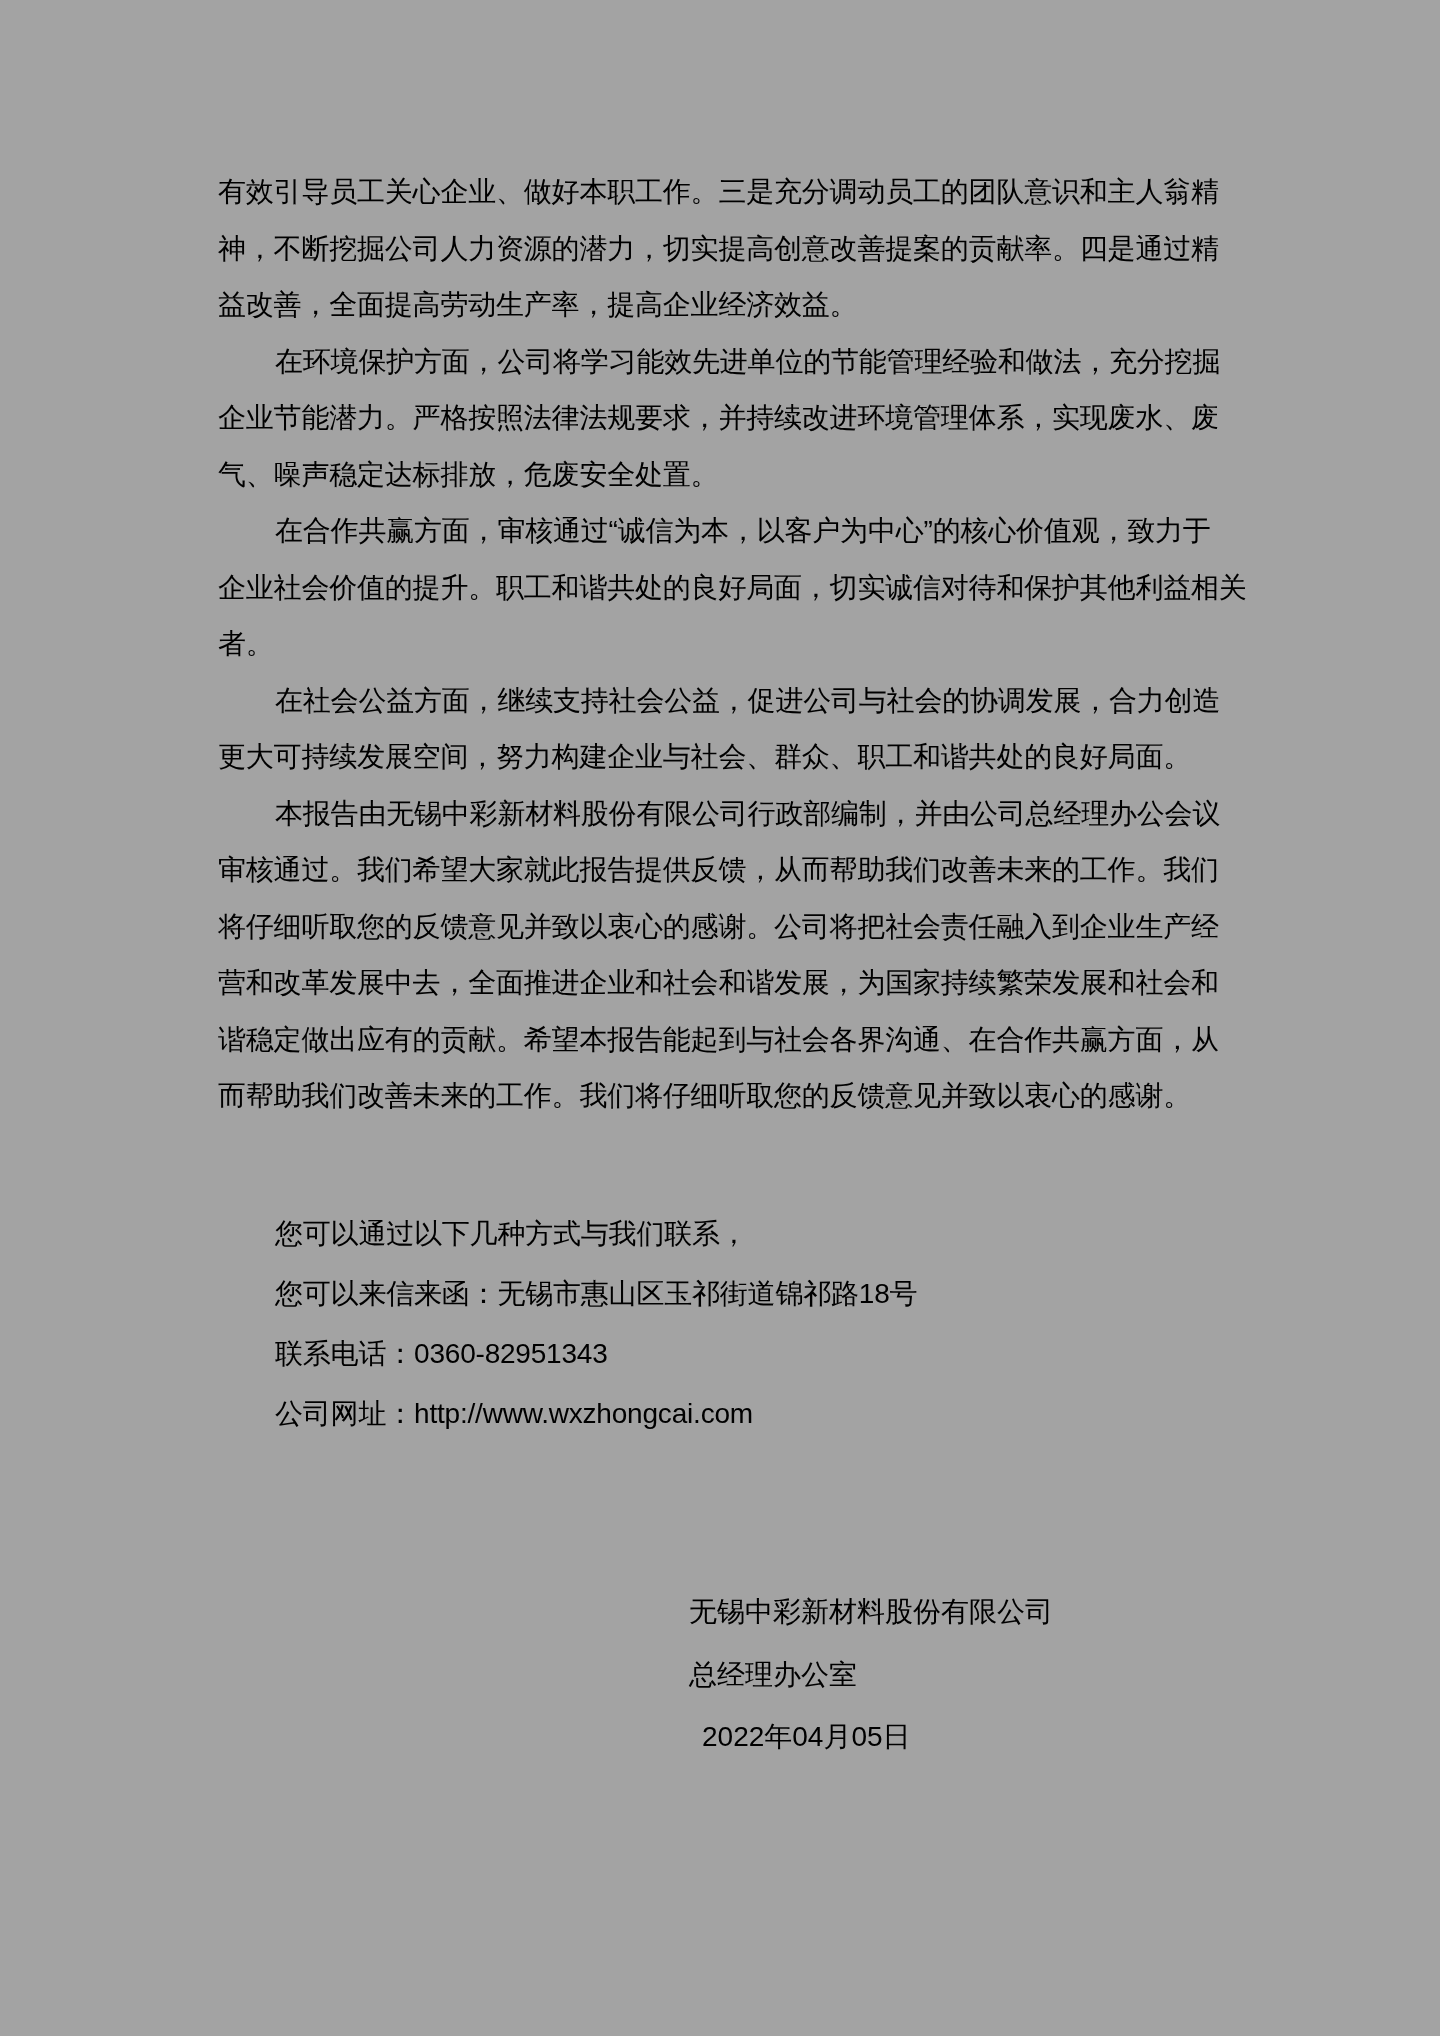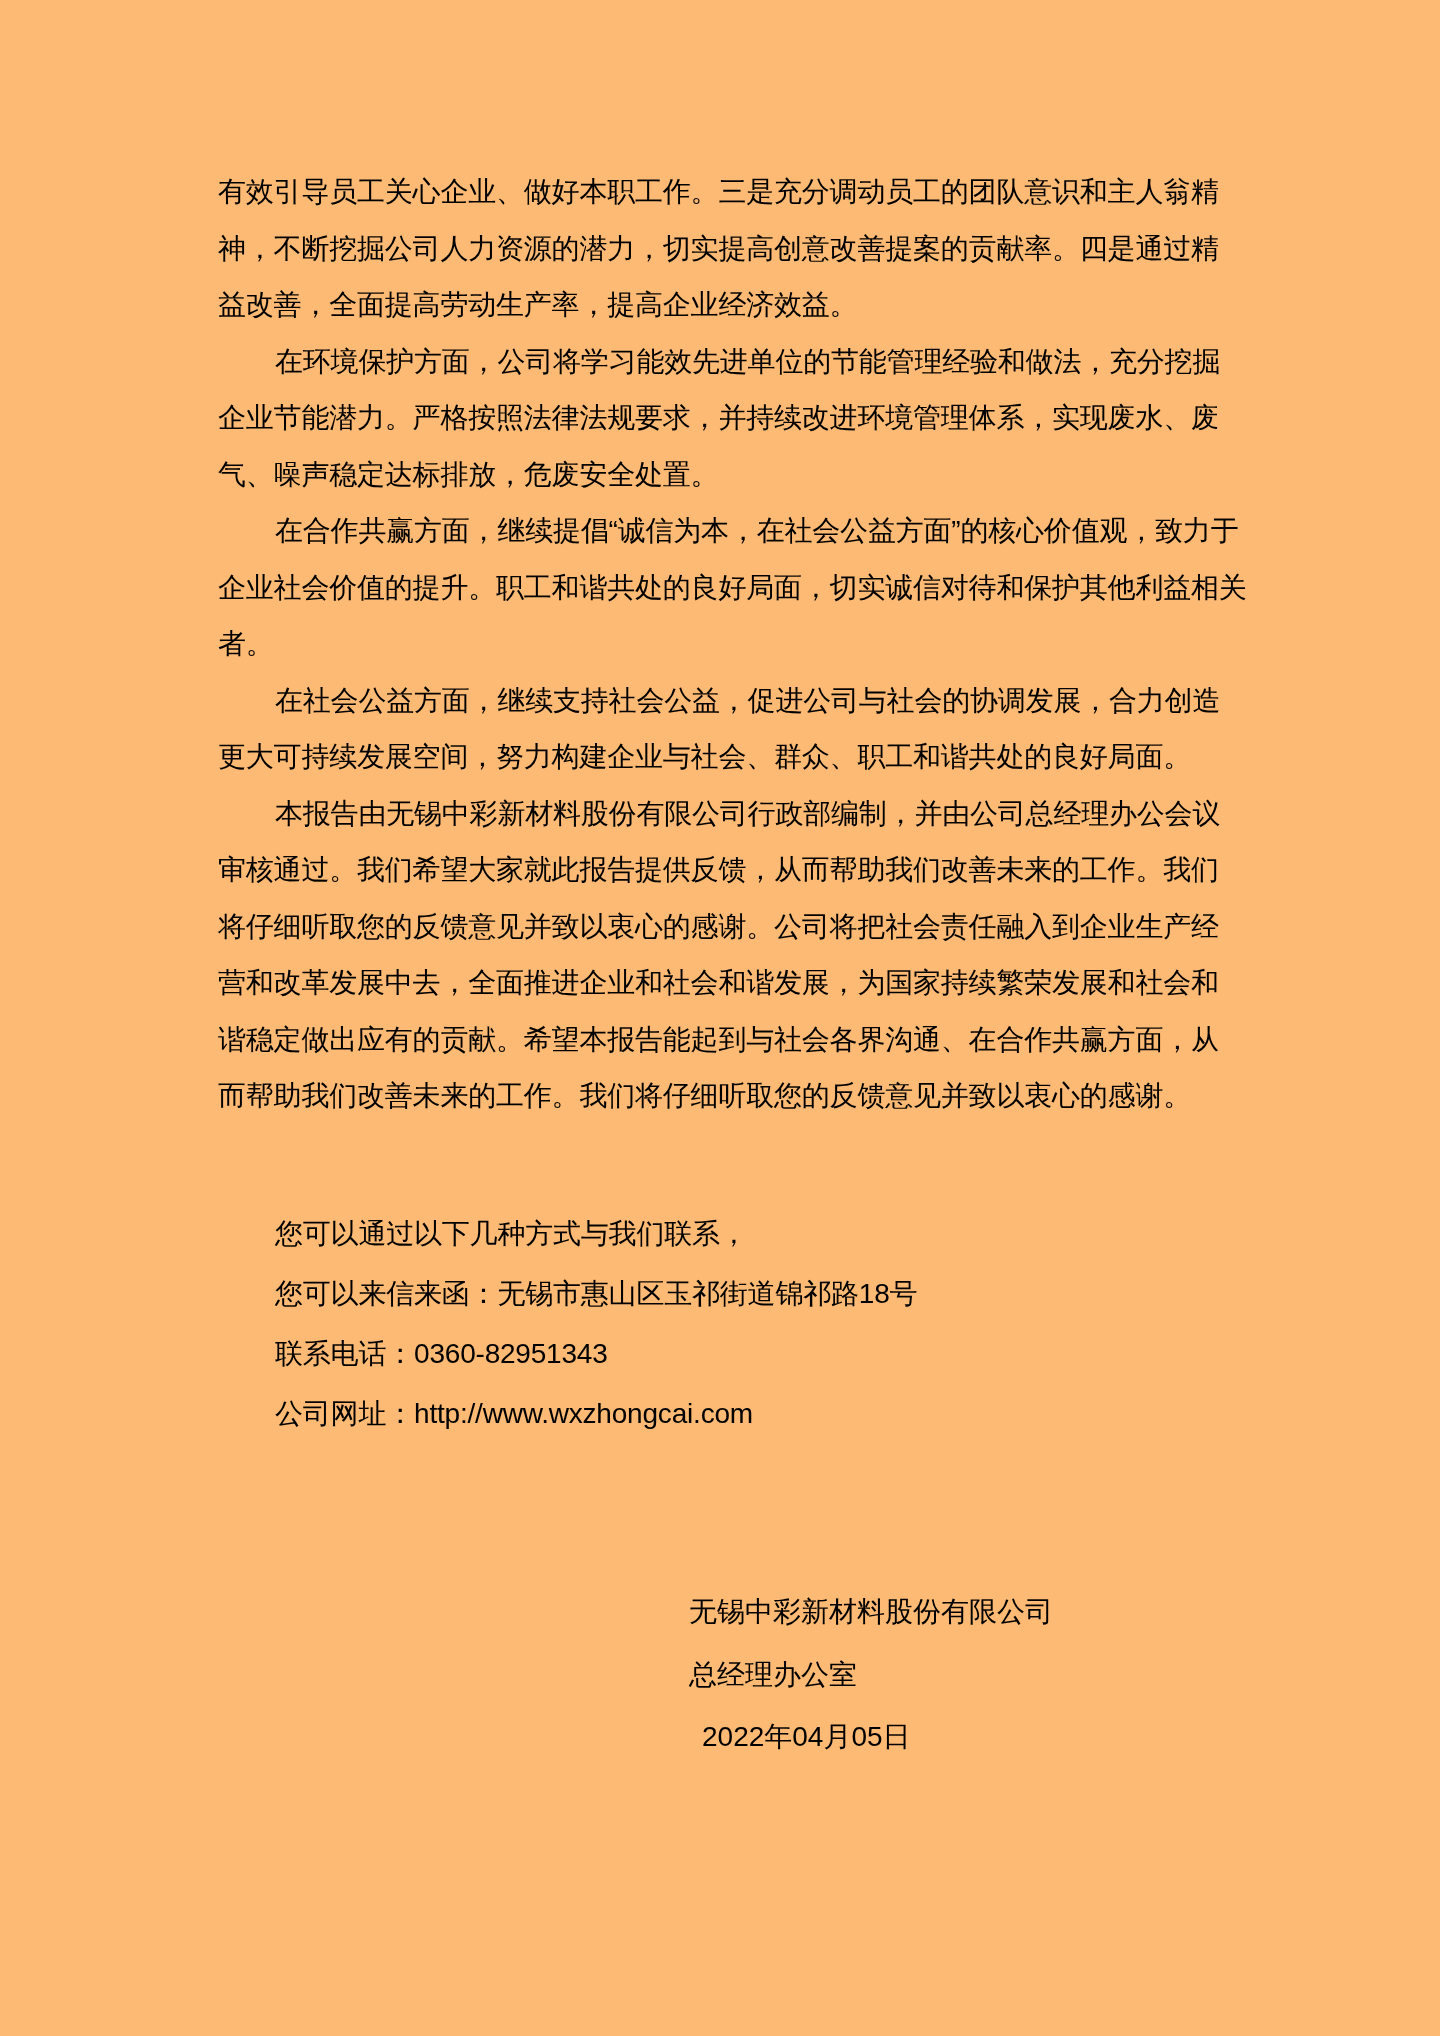--- a/index.html
+++ b/index.html
@@ -4,21 +4,21 @@
 <style>
   html, body {
     margin: 0;
     padding: 0;
     background: #ffffff;
   }
   .page {
     position: relative;
     width: 1440px;
     height: 2036px;
-    background: #fdba74;
+    background: #a3a3a3;
     color: #000000;
     overflow: hidden;
     
     font-family: "Liberation Sans", serif;
   }
   .body-block {
     position: absolute;
     left: 218px;
     top: 164px;
     width: 1012px;
@@ -60,21 +60,21 @@
 
 <div class="page">
 
   <div class="body-block">
       <div class="line">有效引导员工关心企业、做好本职工作。三是充分调动员工的团队意识和主人翁精</div>
       <div class="line">神，不断挖掘公司人力资源的潜力，切实提高创意改善提案的贡献率。四是通过精</div>
       <div class="line">益改善，全面提高劳动生产率，提高企业经济效益。</div>
       <div class="line indent">在环境保护方面，公司将学习能效先进单位的节能管理经验和做法，充分挖掘</div>
       <div class="line">企业节能潜力。严格按照法律法规要求，并持续改进环境管理体系，实现废水、废</div>
       <div class="line">气、噪声稳定达标排放，危废安全处置。</div>
-      <div class="line indent">在合作共赢方面，继续提倡“诚信为本，在社会公益方面”的核心价值观，致力于</div>
+      <div class="line indent">在合作共赢方面，审核通过“诚信为本，以客户为中心”的核心价值观，致力于</div>
       <div class="line">企业社会价值的提升。职工和谐共处的良好局面，切实诚信对待和保护其他利益相关</div>
       <div class="line">者。</div>
       <div class="line indent">在社会公益方面，继续支持社会公益，促进公司与社会的协调发展，合力创造</div>
       <div class="line">更大可持续发展空间，努力构建企业与社会、群众、职工和谐共处的良好局面。</div>
       <div class="line indent">本报告由无锡中彩新材料股份有限公司行政部编制，并由公司总经理办公会议</div>
       <div class="line">审核通过。我们希望大家就此报告提供反馈，从而帮助我们改善未来的工作。我们</div>
       <div class="line">将仔细听取您的反馈意见并致以衷心的感谢。公司将把社会责任融入到企业生产经</div>
       <div class="line">营和改革发展中去，全面推进企业和社会和谐发展，为国家持续繁荣发展和社会和</div>
       <div class="line">谐稳定做出应有的贡献。希望本报告能起到与社会各界沟通、在合作共赢方面，从</div>
       <div class="line">而帮助我们改善未来的工作。我们将仔细听取您的反馈意见并致以衷心的感谢。</div>

